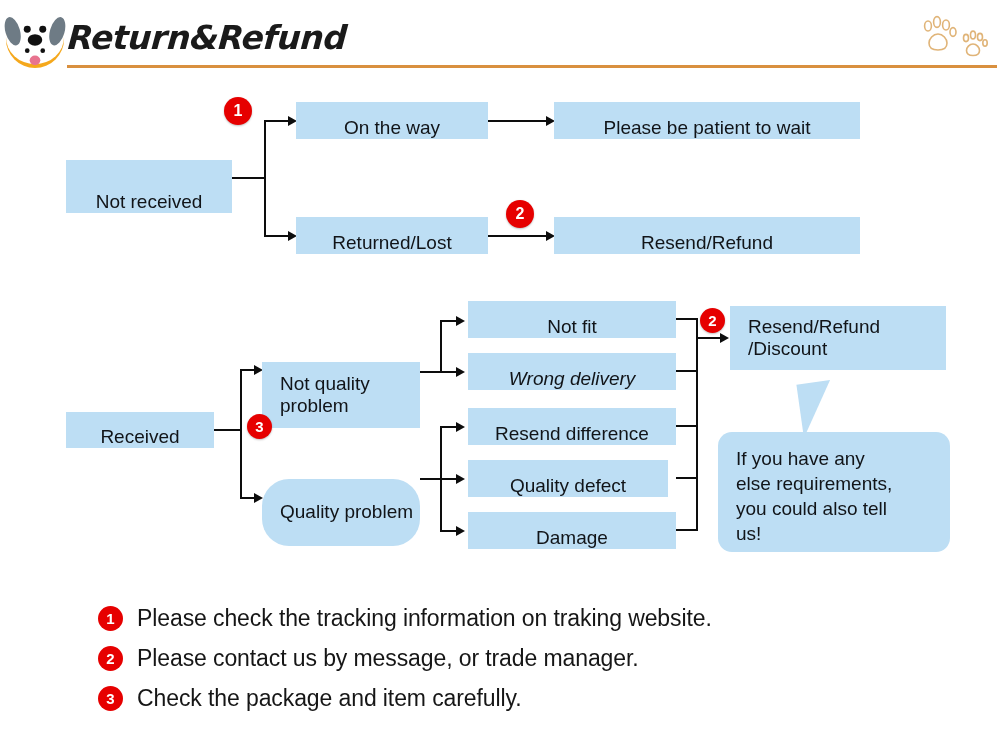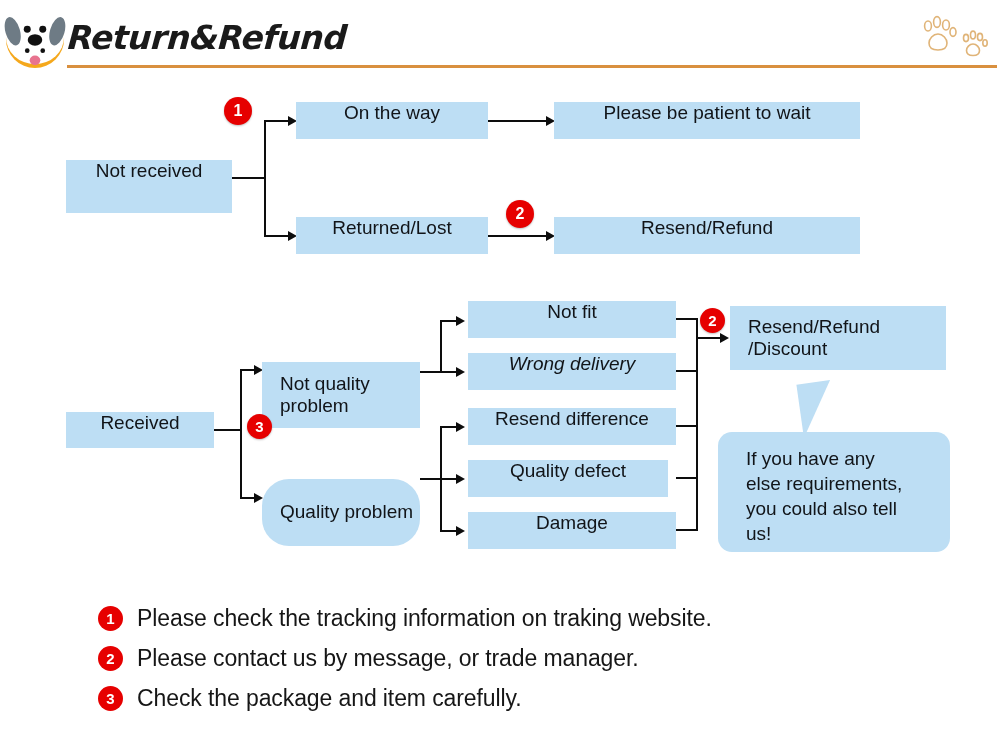--- a/index.html
+++ b/index.html
@@ -28,21 +28,21 @@
     position:absolute;left:67px;top:65px;width:930px;height:3px;
     background:#d9903f;
   }
   .paws{position:absolute;right:8px;top:12px;width:72px;height:52px;}
 
   
   .box{
     position:absolute;
     background:#bddef4;
     color:#111418;
-    display:flex;align-items:flex-start;
+    display:flex;align-items:flex-end;
     font-size:19px;
     line-height:1.18;
     box-sizing:border-box;
   }
   .box.c{justify-content:center;text-align:center;}
   .box.l{justify-content:flex-start;text-align:left;padding-left:18px;}
   .box.two{align-items:center;margin-top:24px;}
 
   .hline{position:absolute;background:#0d0d0d;height:2px;}
   .vline{position:absolute;background:#0d0d0d;width:2px;}
@@ -66,21 +66,21 @@
   }
   .badge.sm{width:25px;height:25px;font-size:15px;}
 
   
   .bubble{
     position:absolute;
     background:#bddef4;
     border-radius:14px;
     color:#111418;
     font-size:19px;line-height:1.32;
-    padding:14px 16px 12px 28px;
+    padding:14px 16px 12px 18px;
     box-sizing:border-box;
   }
   .bubble-tail{
     position:absolute;
     width:0;height:0;
     border-left:34px solid #bddef4;
     border-bottom:54px solid transparent;
     transform:rotate(-8deg);
   }
 

